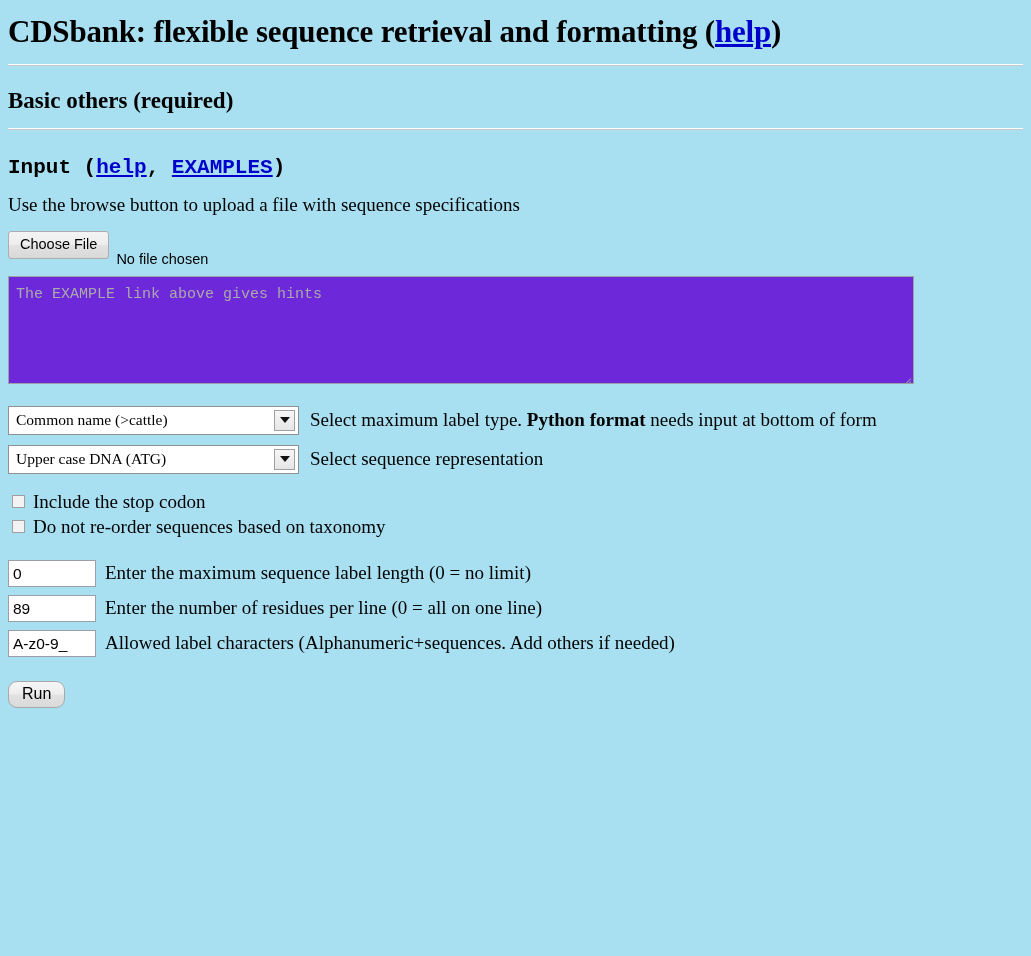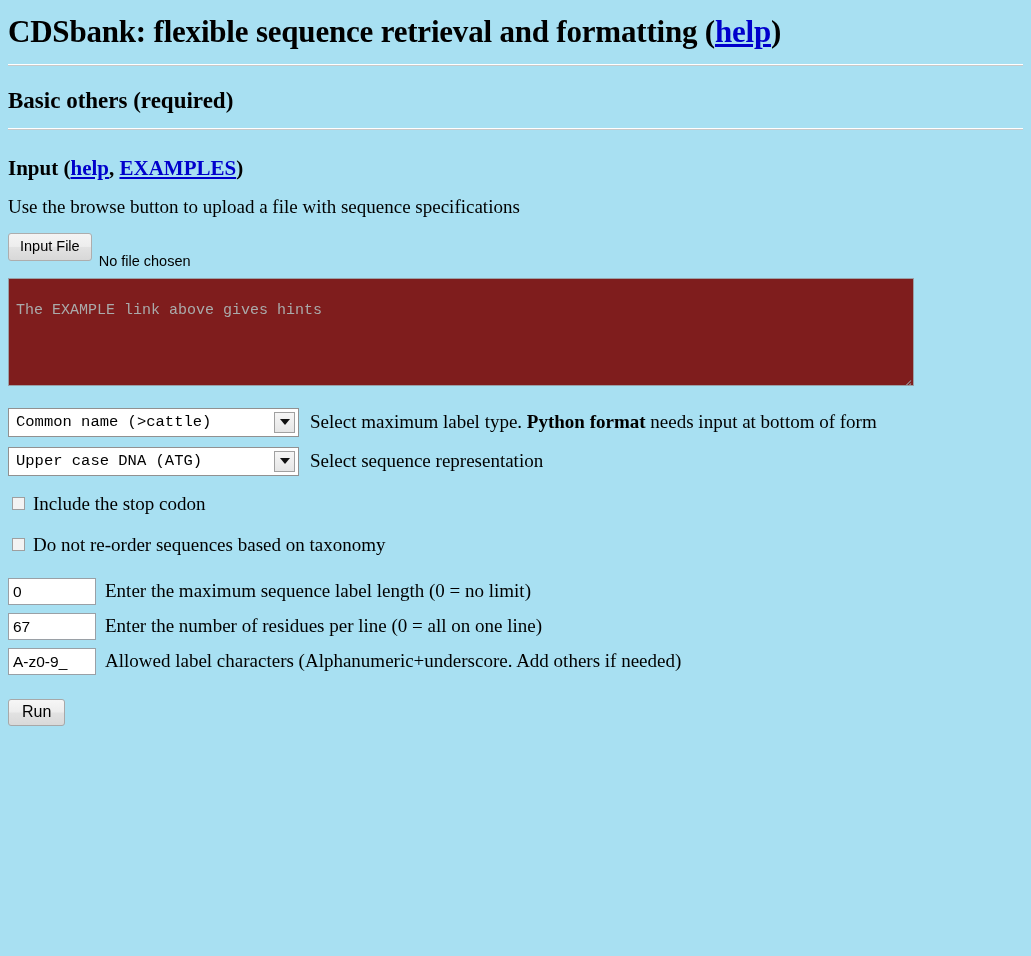--- a/index.html
+++ b/index.html
@@ -29,21 +29,21 @@
     line-height: 1.2;
     letter-spacing: -0.2px;
   }
   h2.section {
     font-family: "Liberation Serif", "DejaVu Serif", serif;
     font-size: 23px;
     font-weight: bold;
     margin: 22px 0 0 0;
   }
   h3.sub {
-    font-family: Liberation Serif, serif;
+    font-family: Liberation Mono, monospace;
     font-size: 21px;
     font-weight: bold;
     margin: 26px 0 0 0;
   }
   hr.rule {
     border: 0;
     border-top: 1px solid #ffffff;
     border-bottom: 1px solid #c9c9c9;
     height: 0;
     margin: 14px 0 0 0;
@@ -80,24 +80,24 @@
     font-family: "Liberation Sans", "DejaVu Sans", sans-serif;
     font-size: 14.5px;
     color: #000;
     margin-top: 28px;
   }
   .textarea-box {
     display: block;
     margin-top: 9px;
     width: 906px;
     height: 108px;
-    background: #7f1d1d;
+    background: #6d28d9;
     border: 1px solid #9aa0a6;
     box-sizing: border-box;
-    padding: 22px 6px 0 7px;
+    padding: 8px 6px 0 7px;
     position: relative;
     font-family: "Liberation Mono", "DejaVu Sans Mono", monospace;
     font-size: 15px;
     color: #aaaaaa;
     line-height: 1.35;
     overflow: hidden;
   }
   .resize-grip {
     position: absolute;
     right: 2px;
@@ -123,21 +123,21 @@
   .select-row.first { margin-top: 22px; }
   .fake-select {
     width: 291px;
     height: 29px;
     box-sizing: border-box;
     background: #ffffff;
     border: 1px solid #919191;
     display: flex;
     align-items: center;
     justify-content: space-between;
-    font-family: Liberation Mono, monospace;
+    font-family: Liberation Serif, serif;
     font-size: 15.5px;
     color: #000;
     cursor: default;
   }
   .fake-select .sel-text {
     padding-left: 7px;
     white-space: nowrap;
     overflow: hidden;
   }
   .fake-select .sel-arrow {
@@ -161,21 +161,21 @@
   }
   .row-label {
     font-size: 19px;
     white-space: nowrap;
   }
   .row-label b { font-weight: bold; }
   .check-block { margin-top: 17px; }
   .check-row {
     display: flex;
     align-items: center;
-    margin-top: 19px;
+    margin-top: 3px;
     gap: 8px;
   }
   .check-row.first { margin-top: 0; }
   .cbox {
     width: 13px;
     height: 13px;
     box-sizing: border-box;
     background: #f3f3f3;
     border: 1px solid #9f9f9f;
     margin-left: 4px;
@@ -204,21 +204,21 @@
     white-space: nowrap;
     overflow: hidden;
   }
   .run-wrap { margin-top: 24px; padding-bottom: 12px; }
   .run-btn {
     font-family: "Liberation Sans", "DejaVu Sans", sans-serif;
     font-size: 16px;
     color: #000;
     background: linear-gradient(to bottom, #f6f6f6 0%, #ededed 48%, #e2e2e2 52%, #d9d9d9 100%);
     border: 1px solid #a8a8a8;
-    border-radius: 3px;
+    border-radius: 9px;
     padding: 3px 13px 4px 13px;
     cursor: default;
   }
 </style>
 </head>
 <body>
 
 <div class="page">
 
   <h1 class="title"><span>CDSbank: flexible sequence retrieval and formatting (</span><a class="link" href="#">help</a><span>)</span></h1>
@@ -227,21 +227,21 @@
 
   <h2 class="section">Basic others (required)</h2>
 
   <hr class="rule">
 
   <h3 class="sub"><span>Input (</span><a class="link" href="#">help</a><span>, </span><a class="link" href="#">EXAMPLES</a><span>)</span></h3>
 
   <p class="para">Use the browse button to upload a file with sequence specifications</p>
 
   <div class="file-row">
-    <button type="button" class="choose-file-btn">Input File</button>
+    <button type="button" class="choose-file-btn">Choose File</button>
     <span class="file-status">No file chosen</span>
   </div>
 
 
   <div class="textarea-box">
     <span>The EXAMPLE link above gives hints</span>
     <span class="resize-grip">
       <i style="width:11px; top:9px;"></i>
       <i style="width:6px; top:12px;"></i>
     </span>
@@ -278,26 +278,26 @@
       <span class="check-label">Do not re-order sequences based on taxonomy</span>
     </div>
   </div>
 
   <div class="input-block">
     <div class="input-row first">
       <div class="txt-input">0</div>
       <div class="row-label">Enter the maximum sequence label length (0 = no limit)</div>
     </div>
     <div class="input-row">
-      <div class="txt-input">67</div>
+      <div class="txt-input">89</div>
       <div class="row-label">Enter the number of residues per line (0 = all on one line)</div>
     </div>
     <div class="input-row">
       <div class="txt-input">A-z0-9_</div>
-      <div class="row-label">Allowed label characters (Alphanumeric+underscore. Add others if needed)</div>
+      <div class="row-label">Allowed label characters (Alphanumeric+sequences. Add others if needed)</div>
     </div>
   </div>
 
   <div class="run-wrap">
     <button type="button" class="run-btn">Run</button>
   </div>
 
 </div>
 
 </body></html>

